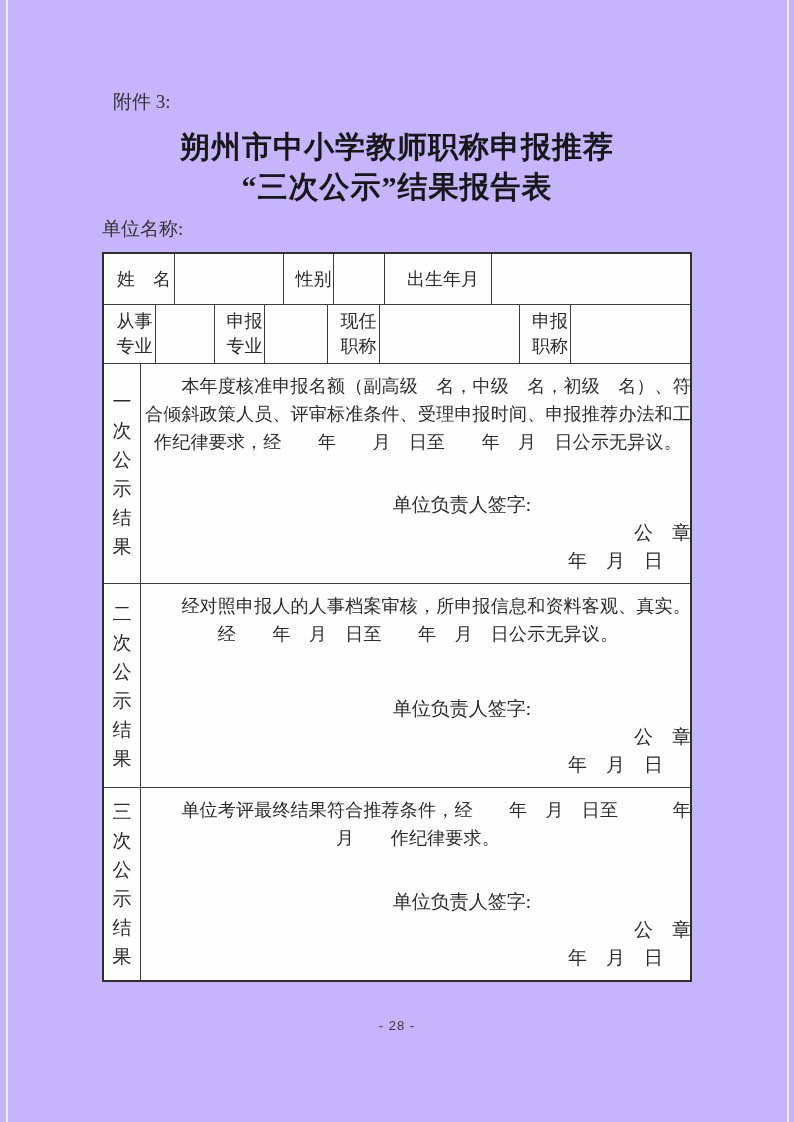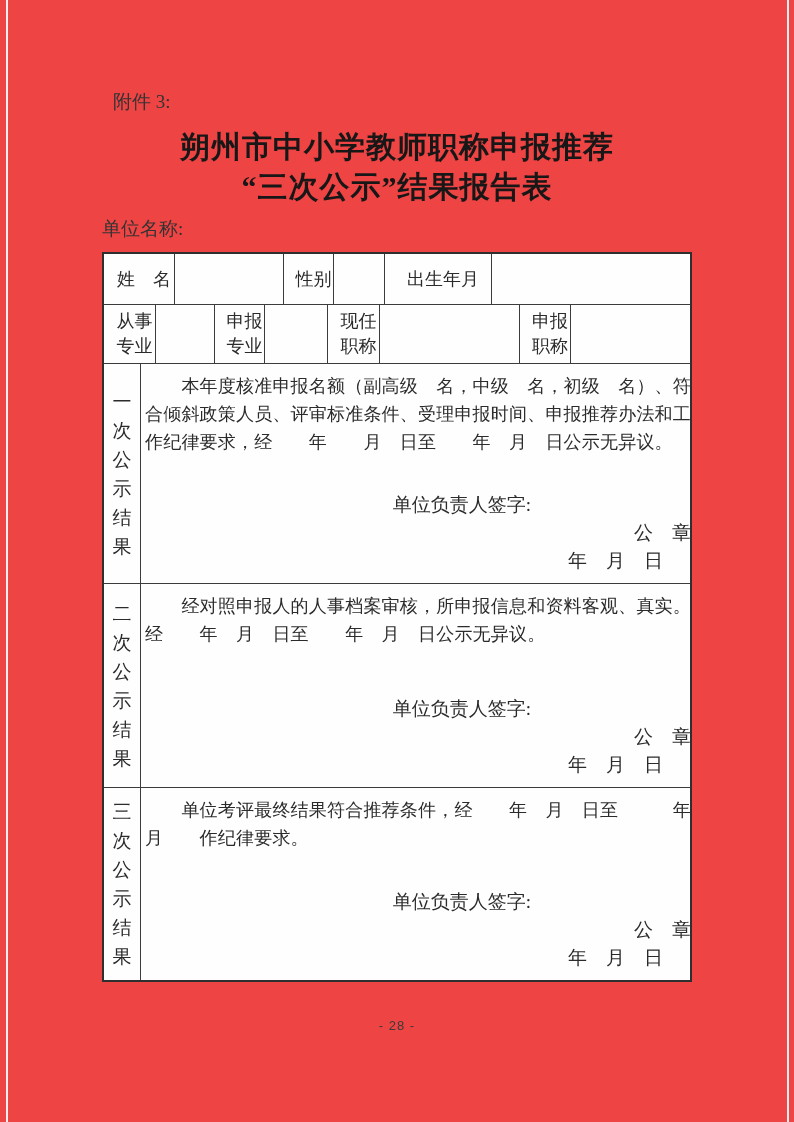--- a/index.html
+++ b/index.html
@@ -5,21 +5,21 @@
   * { margin: 0; padding: 0; box-sizing: border-box; }
   html, body { background: #ffffff; }
   body {
     font-family: "Liberation Serif", "DejaVu Serif", serif;
     color: #2b2b2b;
   }
   .sheet {
     position: relative;
     width: 794px;
     height: 1122px;
-    background: #ef4444;
+    background: #c4b5fd;
     overflow: hidden;
   }
   .scan-edge { position: absolute; top: 0; bottom: 0; width: 2px; background: #eeeeee; }
   .scan-edge.left  { left: 6px; }
   .scan-edge.right { right: 5px; }
 
   .attachment {
     padding-top: 90px;
     margin-left: 113px;
     font-size: 19px;
@@ -85,20 +85,21 @@
     flex-direction: column;
     padding: 8px 0 8px 4px;
   }
   .section-body {
     white-space: pre;
     font-size: 18px;
     letter-spacing: 0.2px;
     line-height: 28px;
     color: #2b2b2b;
     overflow: hidden;
+    text-align: center;
   }
   .sig-block { margin-top: auto; }
   .sig-line { font-size: 19px; line-height: 28px; text-align: right; color: #2b2b2b; }
   .sig-line.sign { padding-right: 160px; }
   .sig-line.seal { }
   .sig-line.date { padding-right: 28px; }
 
   .footer {
     margin-top: 36px;
     text-align: center;

